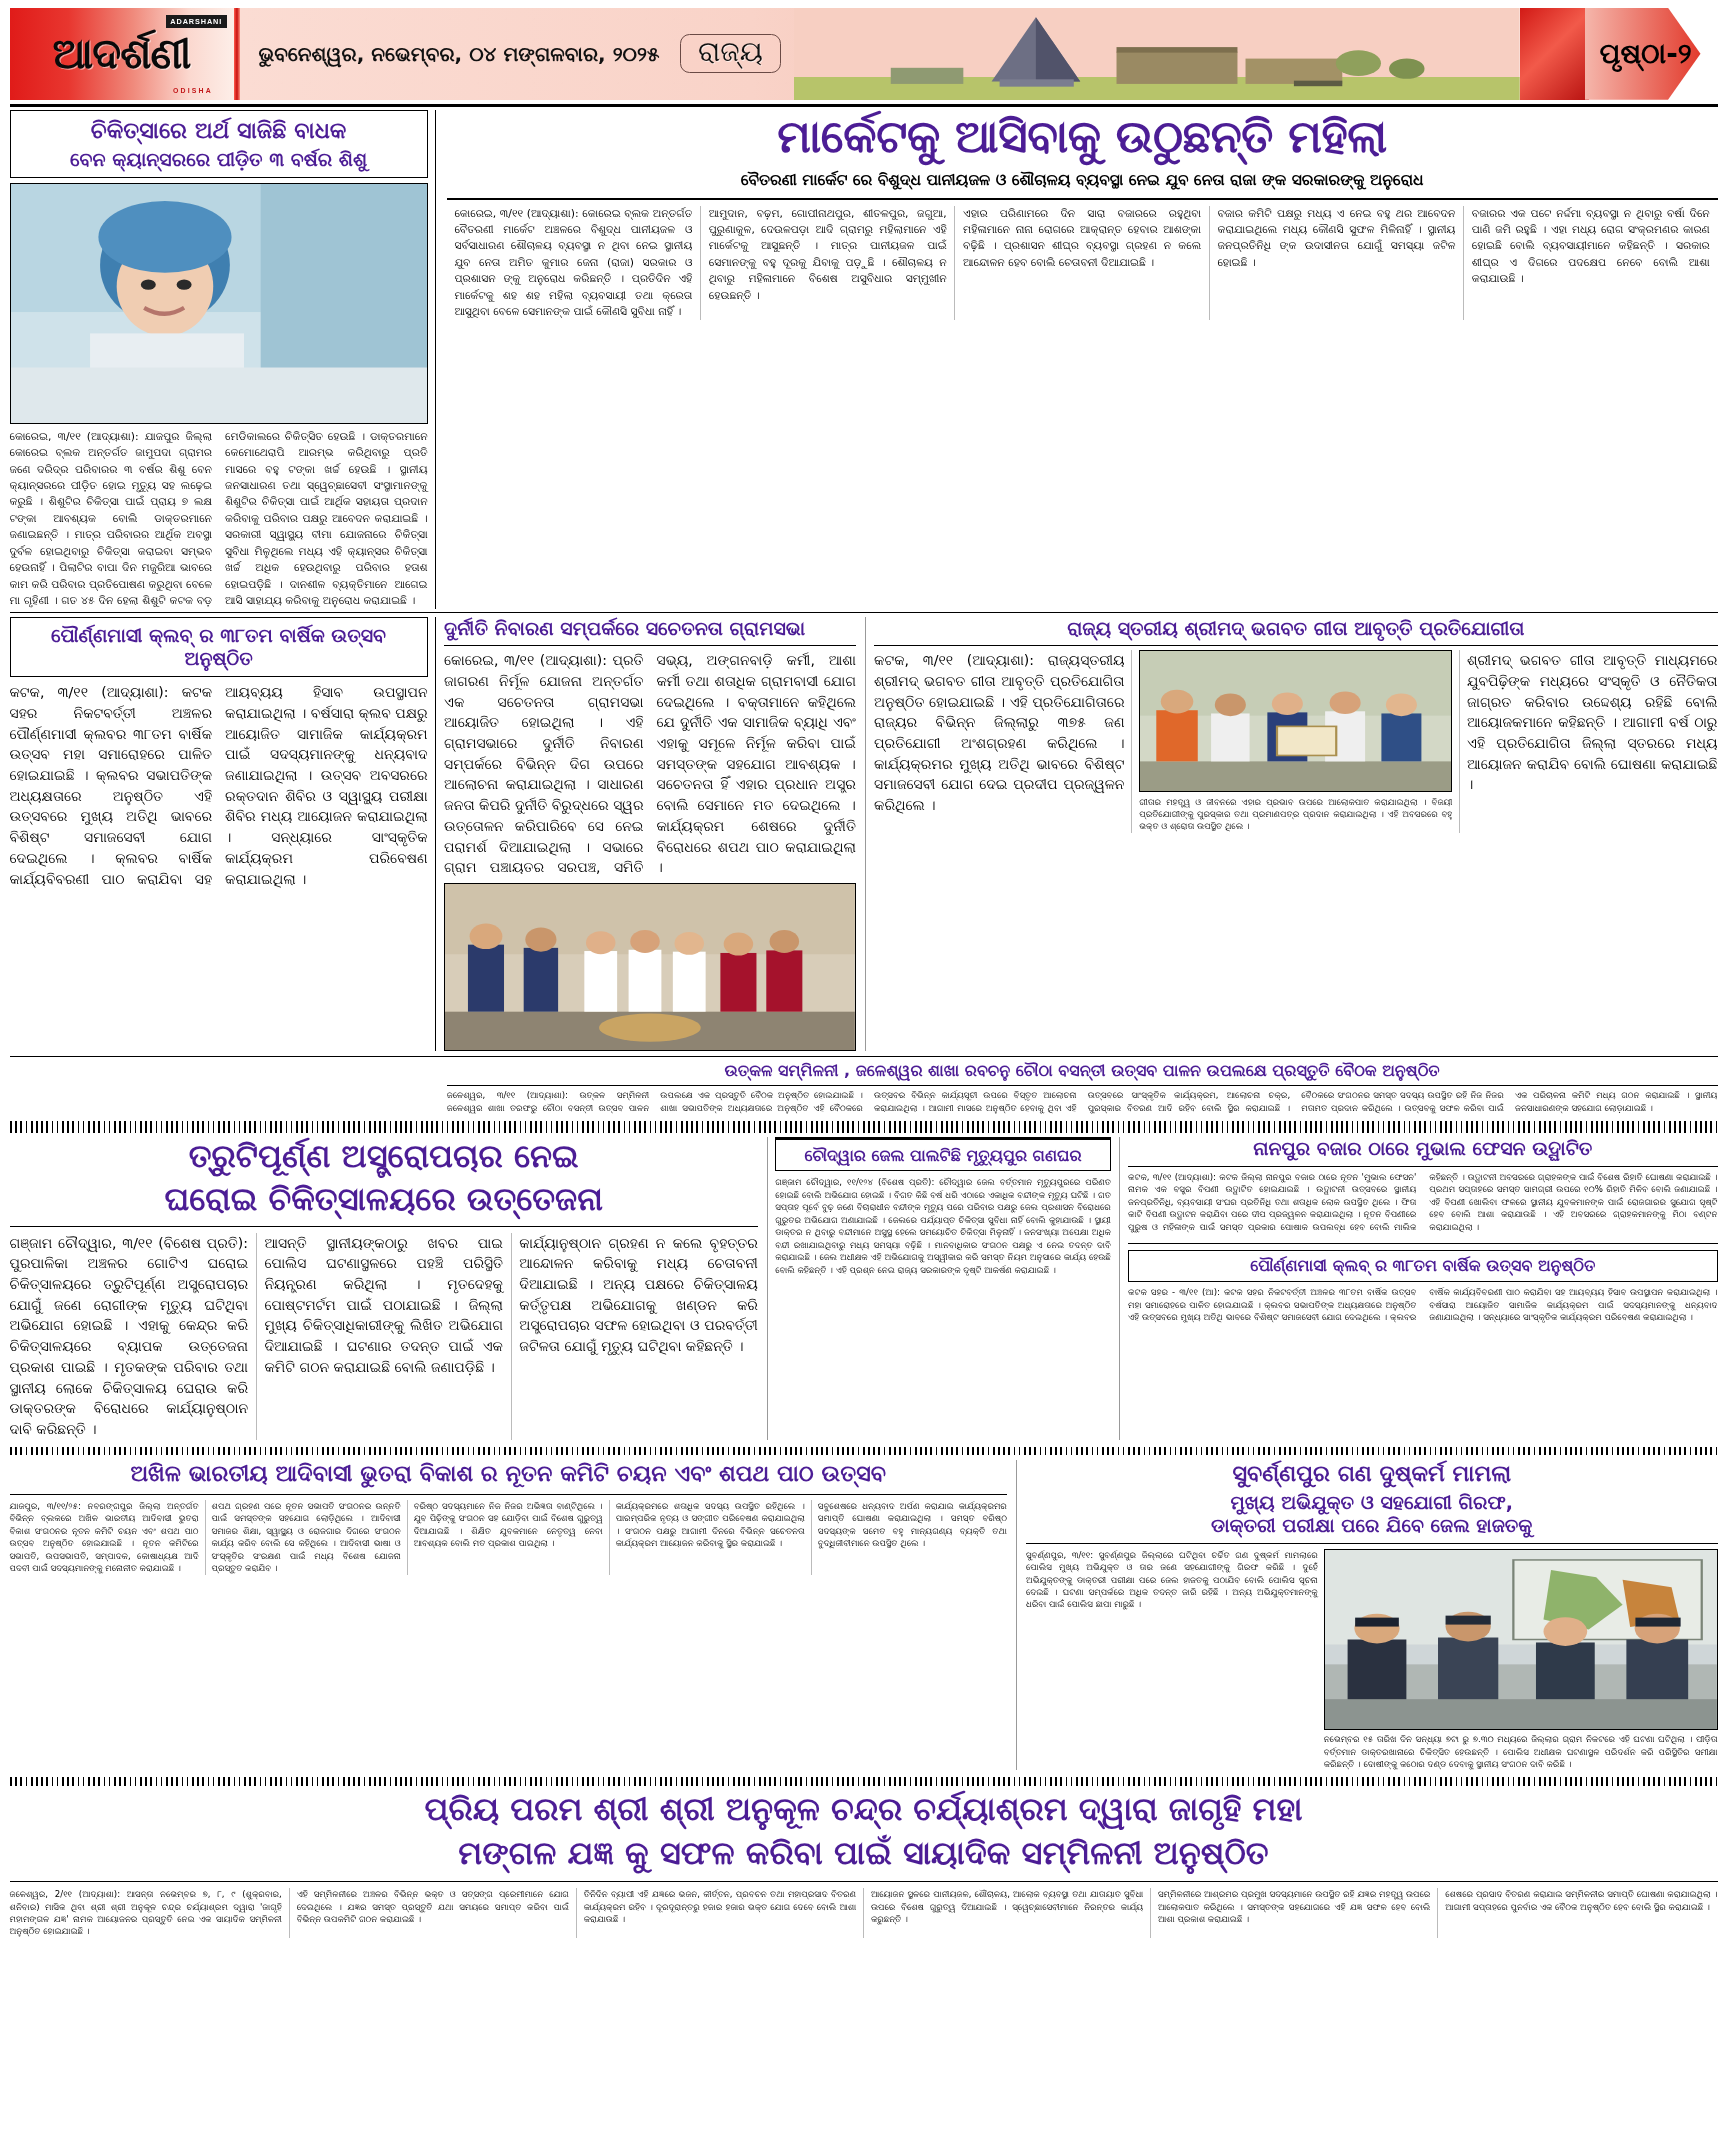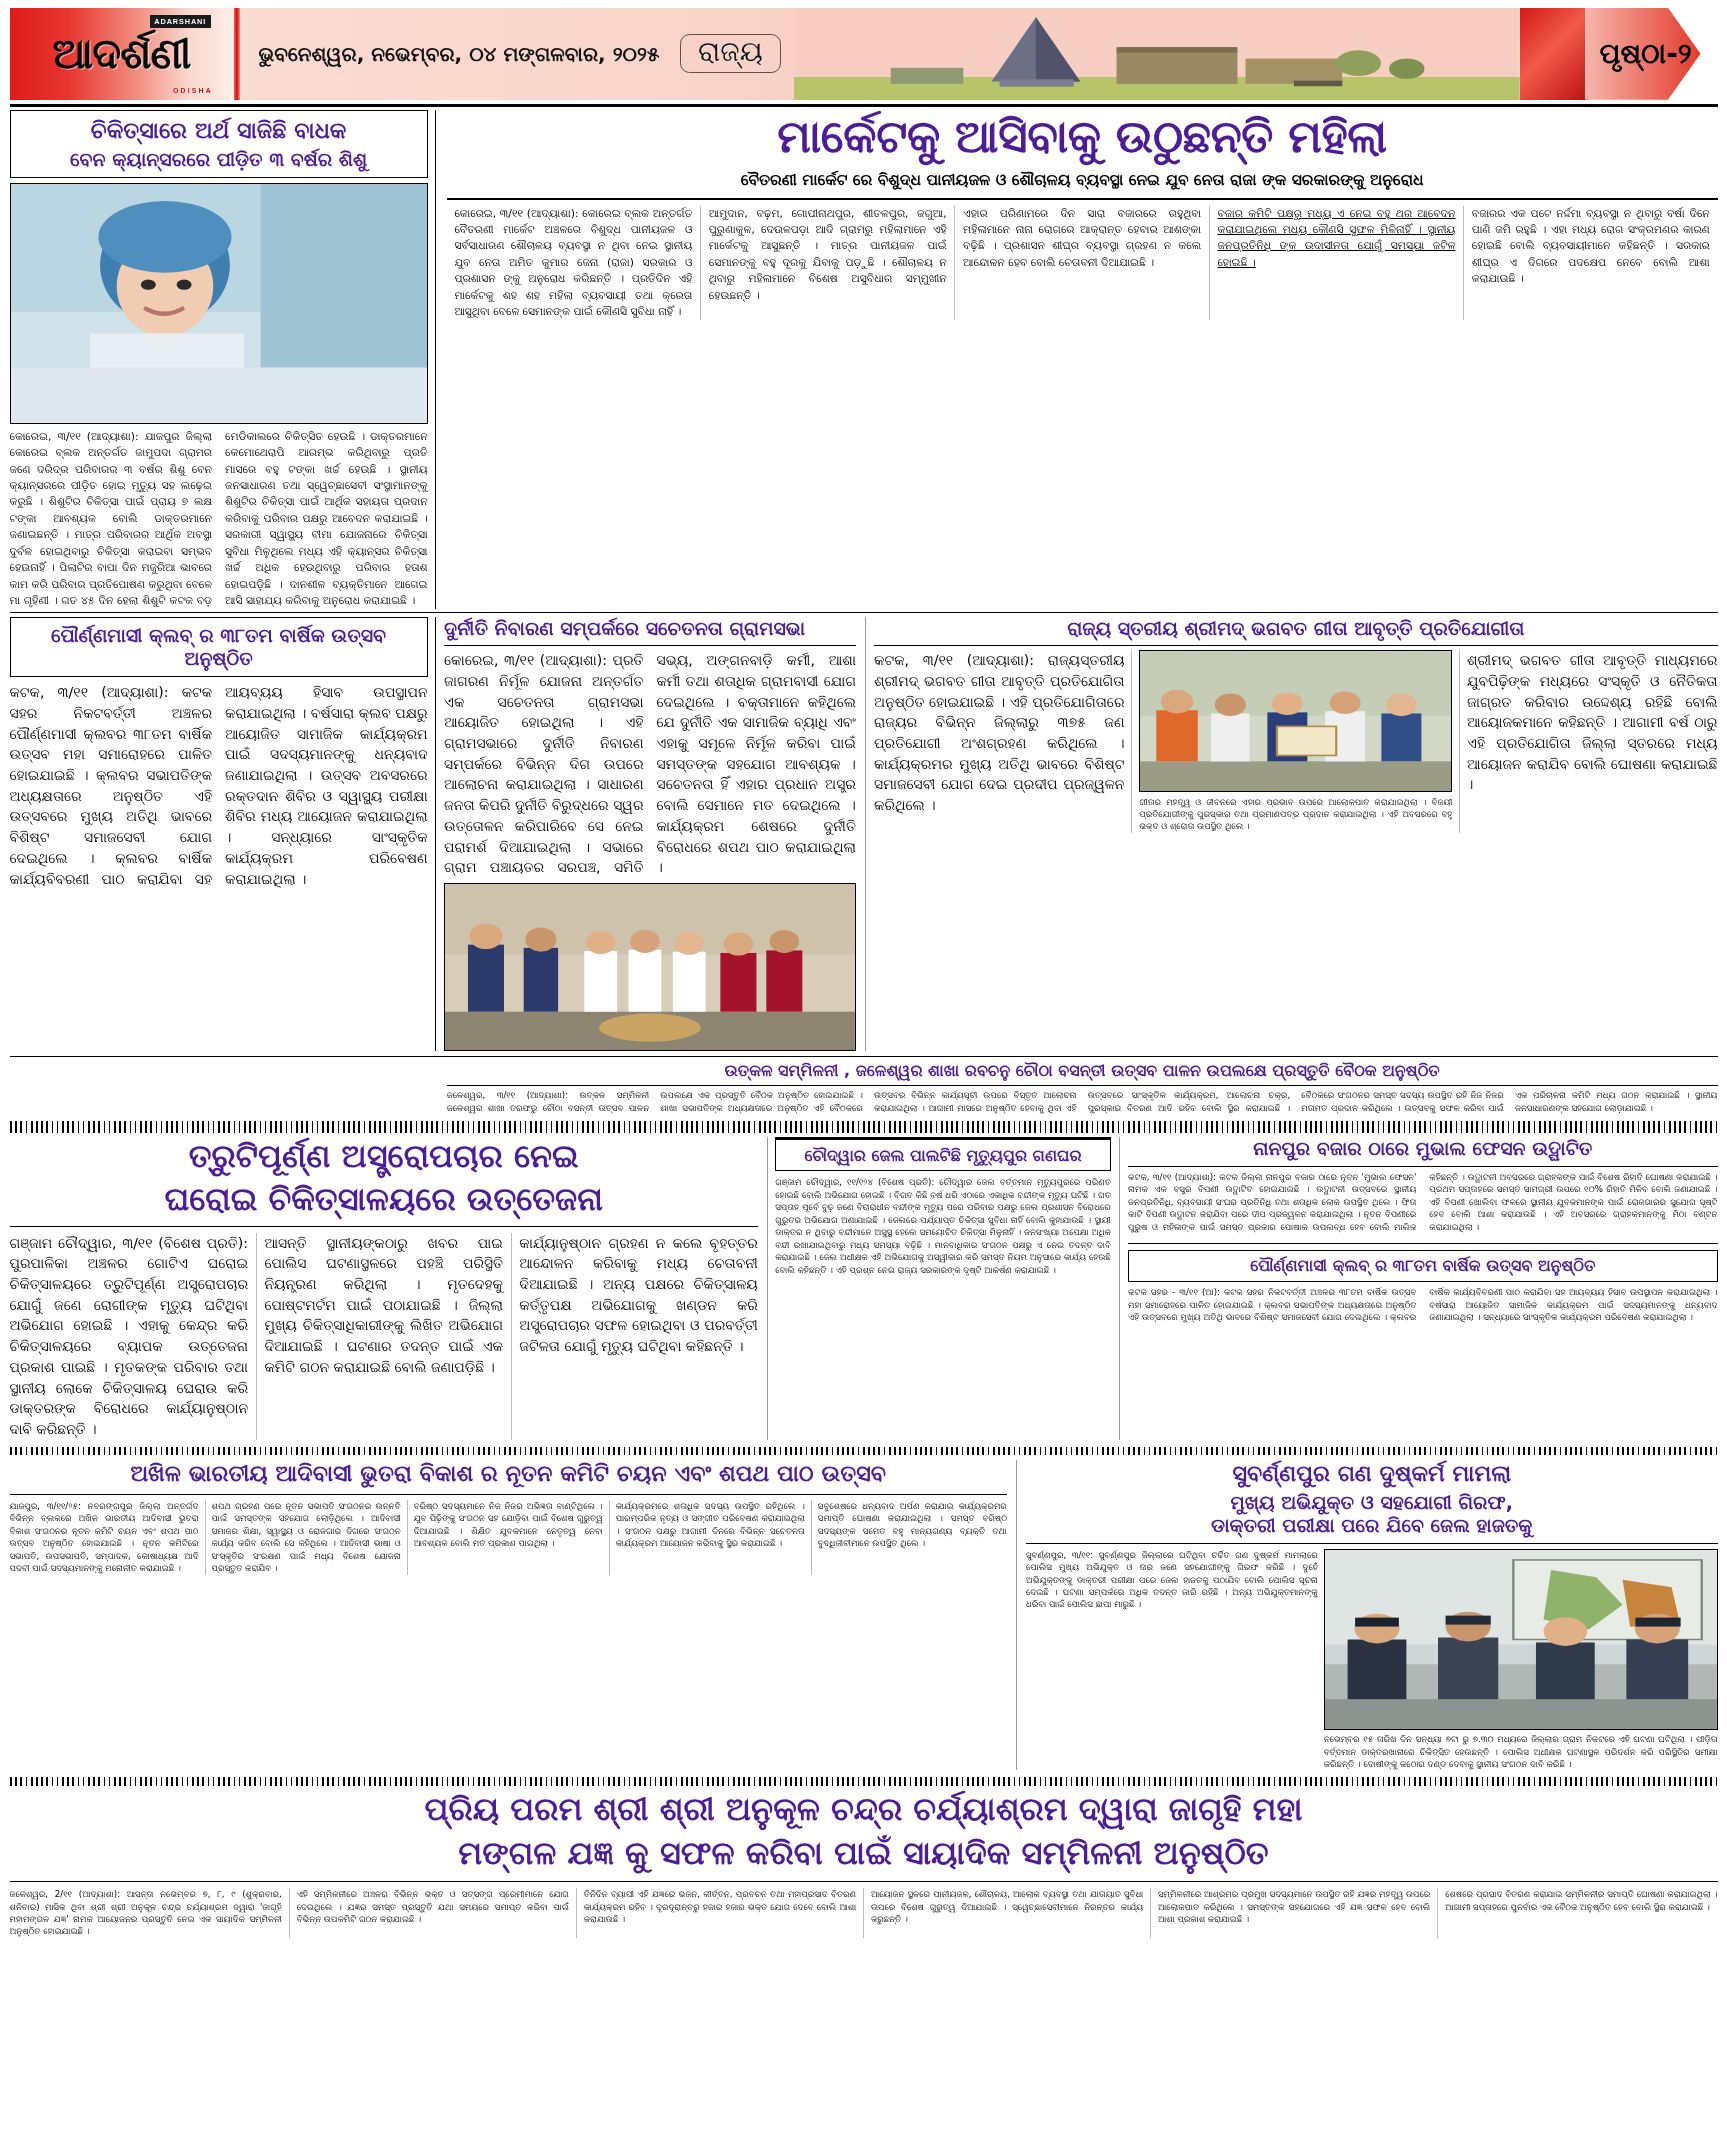--- a/index.html
+++ b/index.html
@@ -18,21 +18,21 @@
     background:linear-gradient(90deg,#e01b19 0%,#e8362f 26%,#f08a7c 55%,#fbd8cf 80%,#fdeee8 100%);
     display:flex; align-items:center; justify-content:center;
   }
   .logo-text{
     font-family:"DejaVu Sans",sans-serif;
     font-size:42px; font-weight:bold; letter-spacing:-0.9px; color:#0a0a0a;
     text-shadow:1.3px 1.3px 0 rgba(255,255,255,.55);
     line-height:1;
   }
   .logo-tag{
-    position:absolute; top:7.7px; right:23px;
+    position:absolute; top:7.7px; right:7px;
     background:#1b1b1b; color:#fff; font-size:7.3px; letter-spacing:0.9px;
     padding:1.7px 4.3px; font-weight:bold;
   }
   .logo-sub{
     position:absolute; bottom:6px; right:20.6px;
     color:#c2181a; font-size:6.9px; letter-spacing:2.2px; font-weight:bold;
   }
   .redbar{ width:6.9px; flex:0 0 6.9px; background:linear-gradient(90deg,#ff5a4d,#c8110f,#ff8f7f); }
   .mh-mid{
     flex:1 1 auto; position:relative;
@@ -200,21 +200,21 @@
     </div>
 
     <div class="main-block">
       <div class="hl hl-xl">ମାର୍କେଟକୁ ଆସିବାକୁ ଉଠୁଛନ୍ତି ମହିଲା</div>
       <div class="subhl">ବୈତରଣୀ ମାର୍କେଟ ରେ ବିଶୁଦ୍ଧ ପାନୀୟଜଳ ଓ ଶୌଚାଳୟ ବ୍ୟବସ୍ଥା ନେଇ ଯୁବ ନେତା ରାଜା ଙ୍କ ସରକାରଙ୍କୁ ଅନୁରୋଧ</div>
       <div class="hr-thin" style="margin:7.7px 0 6px;"></div>
       <div class="row">
         <div class="body-col" style="flex:1; padding:0 7.7px; border-right:0.4px solid #bbb;">କୋରେଇ, ୩/୧୧ (ଆଦ୍ୟାଶା): କୋରେଇ ବ୍ଲକ ଅନ୍ତର୍ଗତ ବୈତରଣୀ ମାର୍କେଟ ଅଞ୍ଚଳରେ ବିଶୁଦ୍ଧ ପାନୀୟଜଳ ଓ ସର୍ବସାଧାରଣ ଶୌଚାଳୟ ବ୍ୟବସ୍ଥା ନ ଥିବା ନେଇ ସ୍ଥାନୀୟ ଯୁବ ନେତା ଅମିତ କୁମାର ଜେନା (ରାଜା) ସରକାର ଓ ପ୍ରଶାସନ ଙ୍କୁ ଅନୁରୋଧ କରିଛନ୍ତି । ପ୍ରତିଦିନ ଏହି ମାର୍କେଟକୁ ଶହ ଶହ ମହିଲା ବ୍ୟବସାୟୀ ତଥା କ୍ରେତା ଆସୁଥିବା ବେଳେ ସେମାନଙ୍କ ପାଇଁ କୌଣସି ସୁବିଧା ନାହିଁ ।</div>
         <div class="body-col" style="flex:1; padding:0 7.7px; border-right:0.4px solid #bbb;">ଆମୁଦାନ, ବଢ଼ମ, ଗୋପୀନାଥପୁର, ଶୀତଳପୁର, ଜଗୁଆ, ପୁରୁଣାକୁଳ, ଦେଉଳପଡ଼ା ଆଦି ଗ୍ରାମରୁ ମହିଲାମାନେ ଏହି ମାର୍କେଟକୁ ଆସୁଛନ୍ତି । ମାତ୍ର ପାନୀୟଜଳ ପାଇଁ ସେମାନଙ୍କୁ ବହୁ ଦୂରକୁ ଯିବାକୁ ପଡ଼ୁଛି । ଶୌଚାଳୟ ନ ଥିବାରୁ ମହିଳାମାନେ ବିଶେଷ ଅସୁବିଧାର ସମ୍ମୁଖୀନ ହେଉଛନ୍ତି ।</div>
         <div class="body-col" style="flex:1; padding:0 7.7px; border-right:0.4px solid #bbb;">ଏହାର ପରିଣାମରେ ଦିନ ସାରା ବଜାରରେ ରହୁଥିବା ମହିଳାମାନେ ନାନା ରୋଗରେ ଆକ୍ରାନ୍ତ ହେବାର ଆଶଙ୍କା ବଢ଼ିଛି । ପ୍ରଶାସନ ଶୀଘ୍ର ବ୍ୟବସ୍ଥା ଗ୍ରହଣ ନ କଲେ ଆନ୍ଦୋଳନ ହେବ ବୋଲି ଚେତାବନୀ ଦିଆଯାଇଛି ।</div>
-        <div class="body-col" style="flex:1; padding:0 7.7px; border-right:0.4px solid #bbb;text-decoration:underline;">ବଜାର କମିଟି ପକ୍ଷରୁ ମଧ୍ୟ ଏ ନେଇ ବହୁ ଥର ଆବେଦନ କରାଯାଇଥିଲେ ମଧ୍ୟ କୌଣସି ସୁଫଳ ମିଳିନାହିଁ । ସ୍ଥାନୀୟ ଜନପ୍ରତିନିଧି ଙ୍କ ଉଦାସୀନତା ଯୋଗୁଁ ସମସ୍ୟା ଜଟିଳ ହୋଇଛି ।</div>
+        <div class="body-col" style="flex:1; padding:0 7.7px; border-right:0.4px solid #bbb;">ବଜାର କମିଟି ପକ୍ଷରୁ ମଧ୍ୟ ଏ ନେଇ ବହୁ ଥର ଆବେଦନ କରାଯାଇଥିଲେ ମଧ୍ୟ କୌଣସି ସୁଫଳ ମିଳିନାହିଁ । ସ୍ଥାନୀୟ ଜନପ୍ରତିନିଧି ଙ୍କ ଉଦାସୀନତା ଯୋଗୁଁ ସମସ୍ୟା ଜଟିଳ ହୋଇଛି ।</div>
         <div class="body-col" style="flex:1; padding:0 7.7px;">ବଜାରର ଏକ ପଟେ ନର୍ଦ୍ଦମା ବ୍ୟବସ୍ଥା ନ ଥିବାରୁ ବର୍ଷା ଦିନେ ପାଣି ଜମି ରହୁଛି । ଏହା ମଧ୍ୟ ରୋଗ ସଂକ୍ରମଣର କାରଣ ହୋଇଛି ବୋଲି ବ୍ୟବସାୟୀମାନେ କହିଛନ୍ତି । ସରକାର ଶୀଘ୍ର ଏ ଦିଗରେ ପଦକ୍ଷେପ ନେବେ ବୋଲି ଆଶା କରାଯାଉଛି ।</div>
       </div>
     </div>
   </div>
 
   <div class="hr-thin"></div>
 
   <div class="row" style="margin-top:3.4px;">
 
     <div style="width:426px; flex:0 0 426px; padding-right:6.9px; border-right:0.9px solid #000;">

